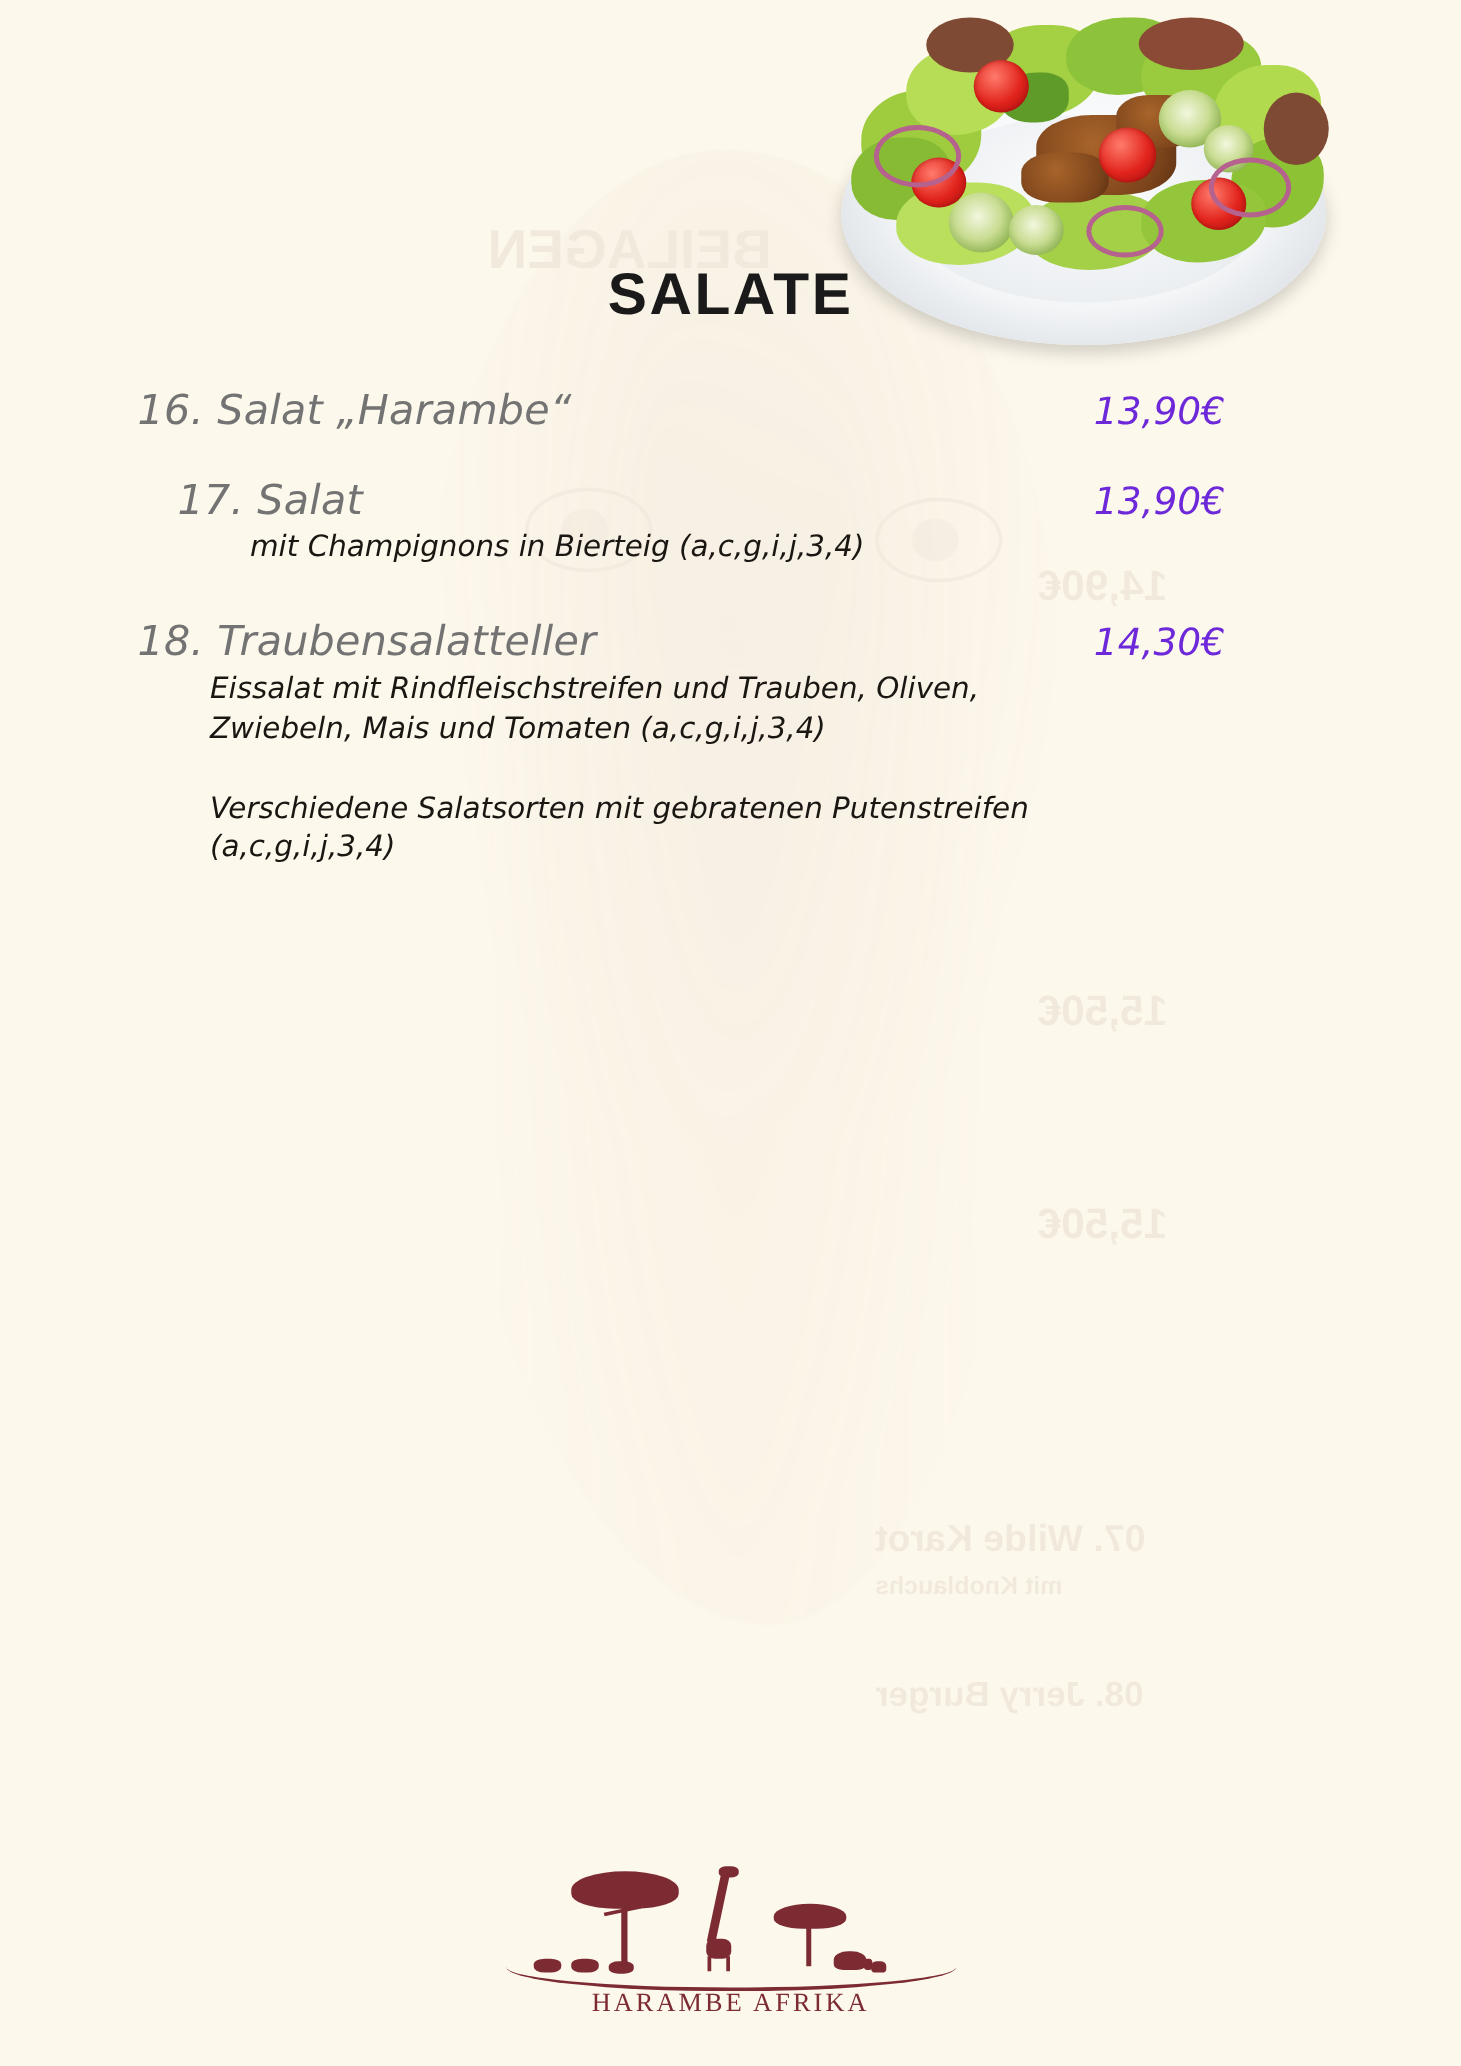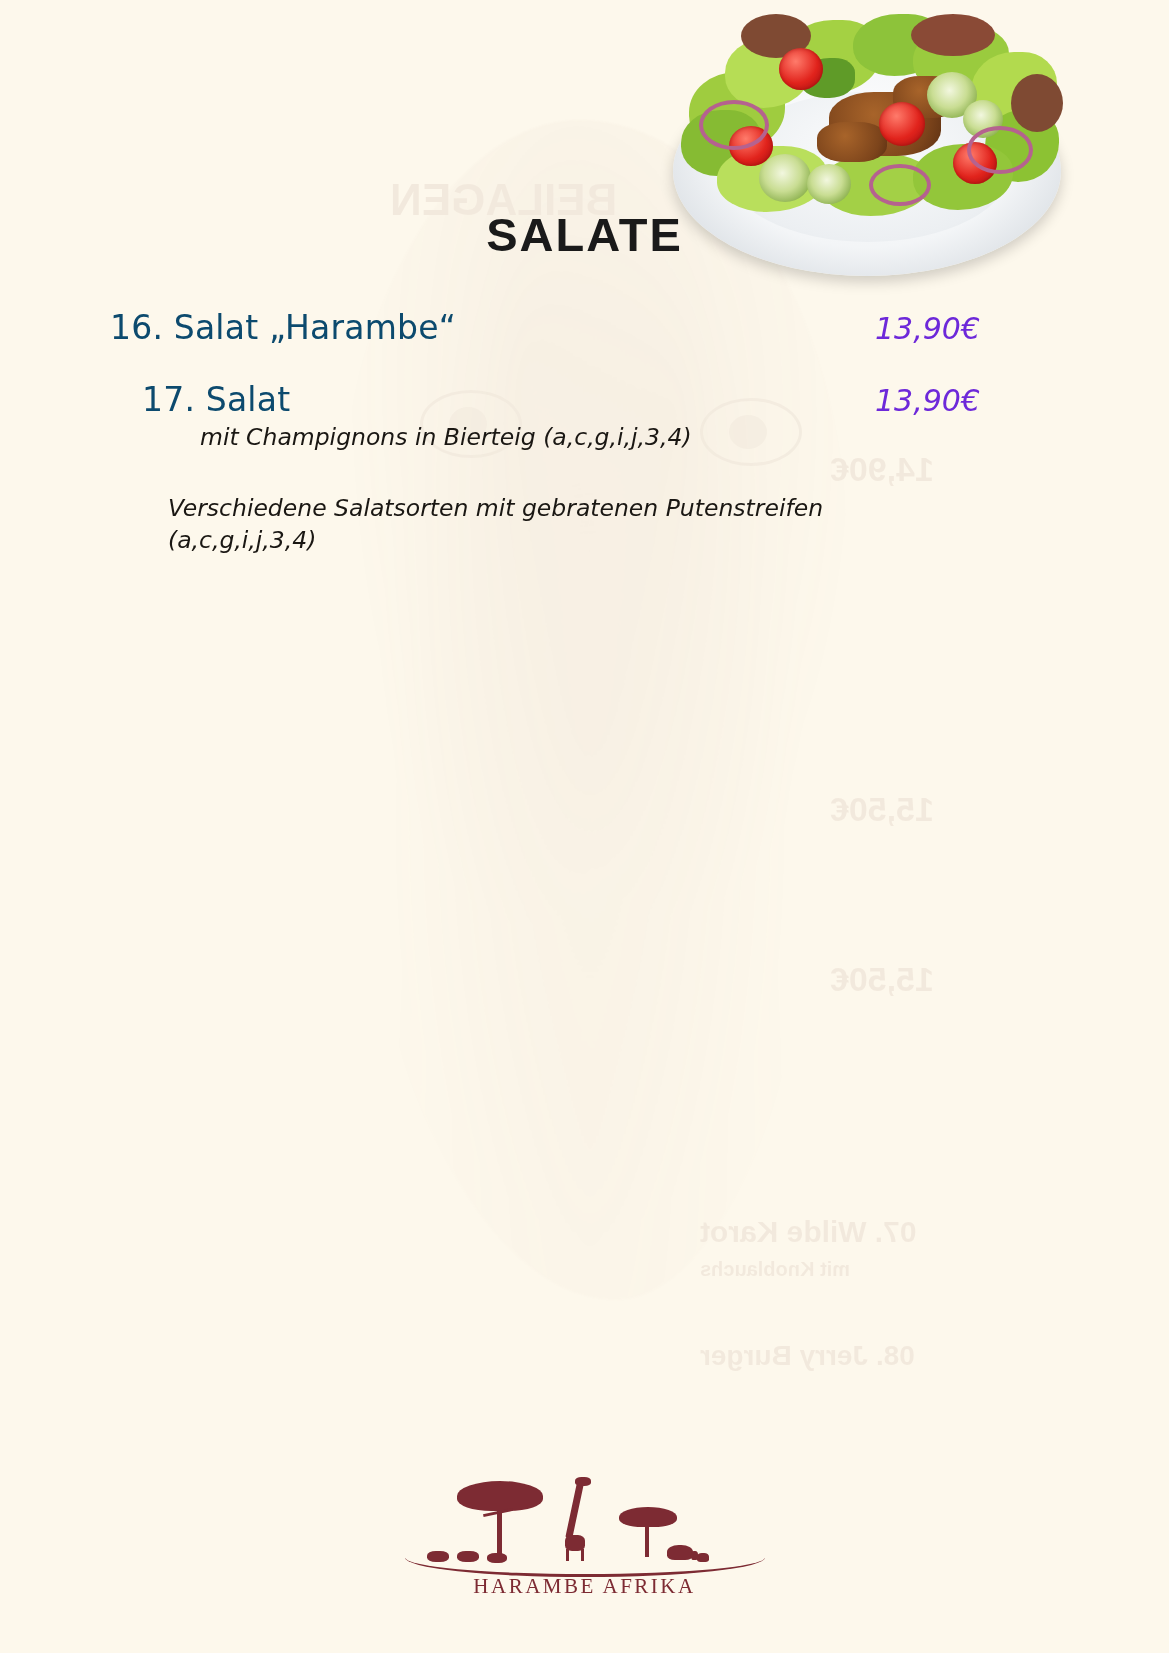--- a/index.html
+++ b/index.html
@@ -139,22 +139,23 @@
     position: relative;
     margin-bottom: 33px;
   }
   .item-head {
     display: flex;
     align-items: baseline;
     justify-content: space-between;
   }
   .item-name {
     font-family: "DejaVu Sans", sans-serif;
+    font-style: italic;
     font-size: 33px;
-    color: #0c4a6e;
+    color: #737373;
     letter-spacing: 0.2px;
     white-space: nowrap;
   }
   .item-price {
     font-family: "DejaVu Sans", sans-serif;
     font-style: italic;
     font-size: 30px;
     color: #6d28d9;
     white-space: nowrap;
     padding-left: 24px;
@@ -167,21 +168,21 @@
     color: #1a1713;
     margin-top: 3px;
     padding-left: 58px;
     max-width: 700px;
   }
 
   
   .footer-logo {
     position: absolute;
     left: 0;
-    bottom: 44px;
+    bottom: 28px;
     width: 1169px;
     height: 150px;
   }
   .logo-wrap {
     position: relative;
     width: 360px;
     height: 140px;
     margin: 0 auto;
   }
   .ground {
@@ -302,20 +303,30 @@
     <div class="item-head">
       <div class="item-name">
         <span>17.</span>
         <span>Salat</span>
       </div>
       <div class="item-price">13,90€</div>
     </div>
     <div class="item-desc">mit Champignons in Bierteig (a,c,g,i,j,3,4)</div>
   </div>
 
+  <div class="item">
+    <div class="item-head">
+      <div class="item-name">
+        <span>18.</span>
+        <span>Traubensalatteller</span>
+      </div>
+      <div class="item-price">14,30€</div>
+    </div>
+    <div class="item-desc">Eissalat mit Rindfleischstreifen und Trauben, Oliven, Zwiebeln, Mais und Tomaten (a,c,g,i,j,3,4)</div>
+  </div>
 
   <div class="item">
     <div class="item-desc">Verschiedene Salatsorten mit gebratenen Putenstreifen (a,c,g,i,j,3,4)</div>
   </div>
 
   <div class="item">
   </div>
 
 </div>
 

